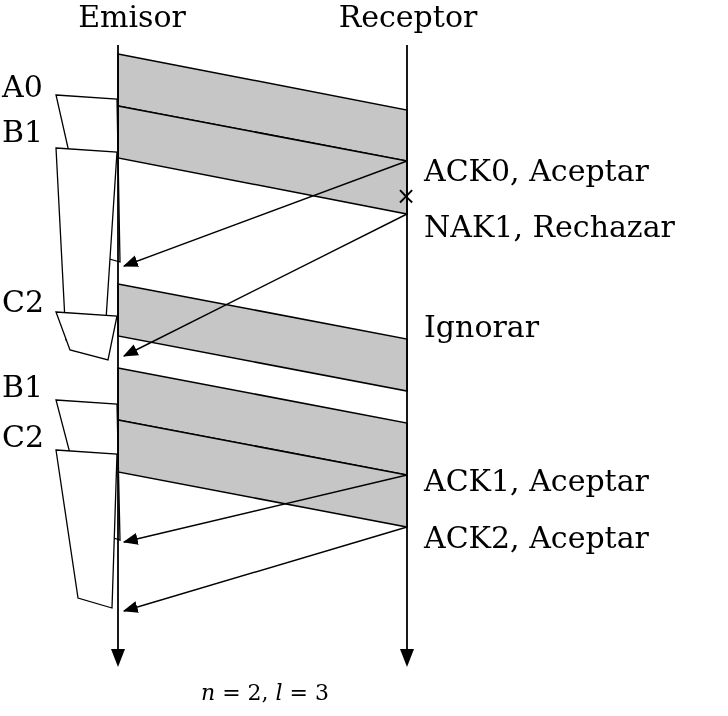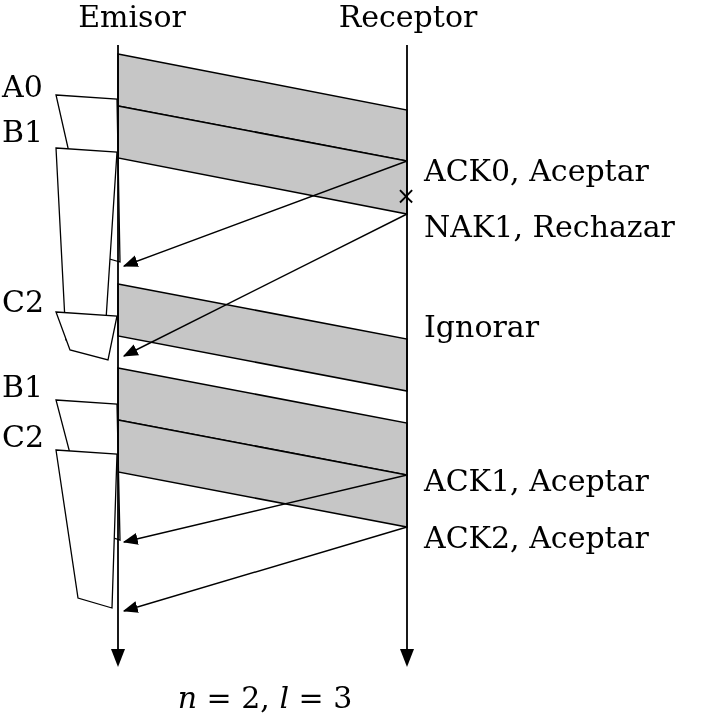--- a/index.html
+++ b/index.html
@@ -25,21 +25,21 @@
     font-size: 30px;
     fill: #000000;
   }
   .cross { font-size: 24px; }
   .caption {
     position: absolute;
     top: 680px;
     left: 110px;
     width: 310px;
     text-align: center;
-    font-size: 30px;
+    font-size: 22px;
     color: #000;
   }
   .caption .it { font-style: italic; }
 </style>
 </head>
 <body style="background: rgb(255, 255, 255);">
 
 <svg width="728" height="716" viewBox="0 0 728 716">
   <defs>
     <marker id="arrowhead" viewBox="0 0 12 12" refX="11" refY="6" markerWidth="15" markerHeight="15" orient="auto" markerUnits="userSpaceOnUse">

